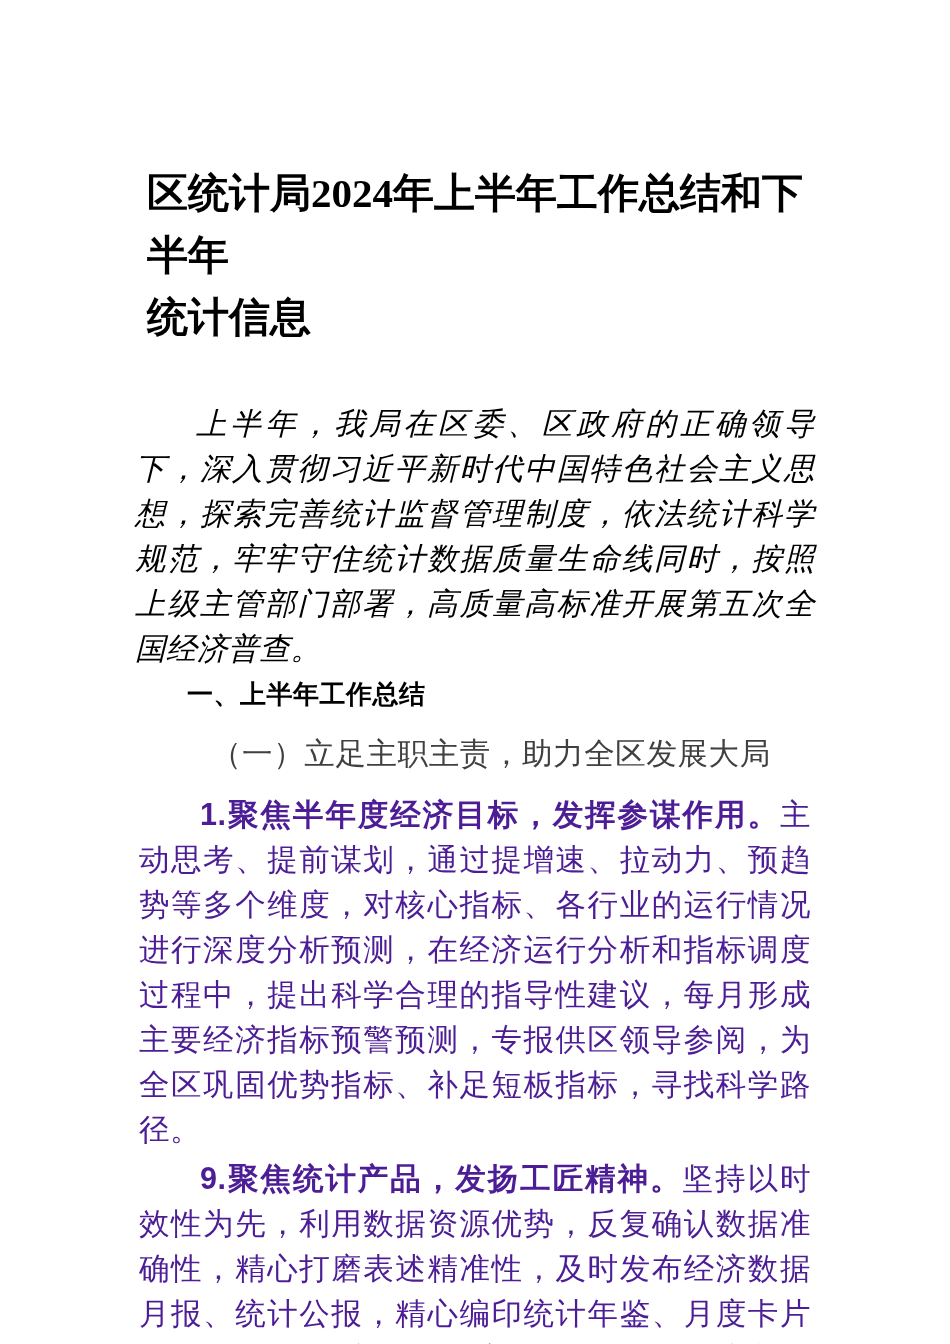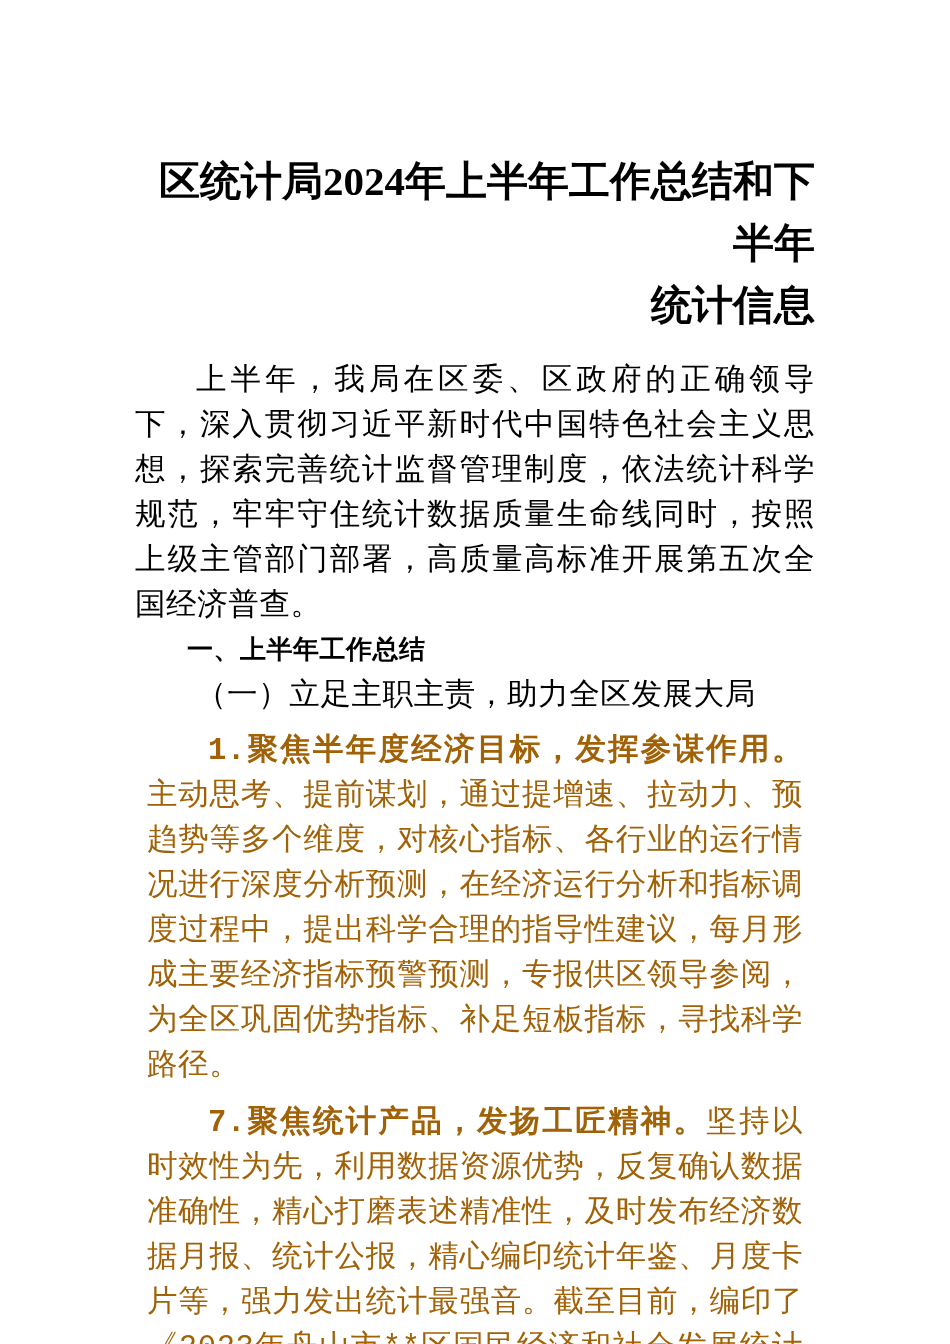--- a/index.html
+++ b/index.html
@@ -18,83 +18,84 @@
   }
   .content {
     position: absolute;
     left: 135px;
     top: 0;
     width: 680px;
   }
 
   
   .doc-title {
-    margin: 0;
+    margin: 12px;
     padding: 0;
     font-family: "Liberation Serif", "DejaVu Serif", serif;
     font-weight: bold;
     font-size: 41px;
     line-height: 62px;
-    text-align: right;
+    text-align: left;
     color: #000000;
     letter-spacing: 0px;
     padding-top: 150px;
     white-space: pre-wrap;
   }
 
   
   .para {
     margin: 0;
     padding: 0;
     font-family: "Liberation Serif", "DejaVu Serif", serif;
     font-size: 30.5px;
     line-height: 45px;
     color: #000000;
     text-align: justify;
     text-justify: inter-character;
     text-indent: 2em;
     letter-spacing: 0.6px;
   }
   .para.first-body {
-    margin-top: 21px;
+    margin-top: 54px;
+    font-style: italic;
   }
 
   
   .heading-1 {
     margin: 0;
     padding: 0;
     font-family: "Liberation Sans", "DejaVu Sans", sans-serif;
     font-weight: bold;
     font-size: 26px;
     line-height: 45px;
     color: #000000;
     text-indent: 2em;
     letter-spacing: 0.5px;
   }
 
   
   .heading-2 {
-    margin: 0;
+    margin: 15px;
     padding: 0;
     font-family: "Liberation Serif", "DejaVu Serif", serif;
     font-size: 30.5px;
     line-height: 45px;
-    color: #000000;
+    color: #404040;
     text-indent: 2em;
     letter-spacing: 0.6px;
   }
 
   
   .item {
-    margin: 12px;
+    margin: 4px;
     padding: 0;
-    font-family: Liberation Mono, monospace;
+    font-family: Liberation Sans, sans-serif;
     font-size: 30.5px;
     line-height: 45px;
-    color: #a16207;
+    color: #4c1d95;
     text-align: justify;
     text-justify: inter-character;
     text-indent: 2em;
     letter-spacing: 0.6px;
   }
   .item .lead {
     font-weight: bold;
   }
   .item .rest {
     font-weight: normal;
@@ -109,16 +110,16 @@
     <h1 class="doc-title"><span>区统计局2024年上半年工作总结和下半年</span><br><span>统计信息</span></h1>
 
     <p class="para first-body">上半年，我局在区委、区政府的正确领导下，深入贯彻习近平新时代中国特色社会主义思想，探索完善统计监督管理制度，依法统计科学规范，牢牢守住统计数据质量生命线同时，按照上级主管部门部署，高质量高标准开展第五次全国经济普查。</p>
 
     <p class="heading-1">一、上半年工作总结</p>
 
     <p class="heading-2">（一）立足主职主责，助力全区发展大局</p>
 
     <p class="item"><span class="lead">1.聚焦半年度经济目标，发挥参谋作用。</span><span class="rest">主动思考、提前谋划，通过提增速、拉动力、预趋势等多个维度，对核心指标、各行业的运行情况进行深度分析预测，在经济运行分析和指标调度过程中，提出科学合理的指导性建议，每月形成主要经济指标预警预测，专报供区领导参阅，为全区巩固优势指标、补足短板指标，寻找科学路径。</span></p>
 
-    <p class="item"><span class="lead">7.聚焦统计产品，发扬工匠精神。</span><span class="rest">坚持以时效性为先，利用数据资源优势，反复确认数据准确性，精心打磨表述精准性，及时发布经济数据月报、统计公报，精心编印统计年鉴、月度卡片等，强力发出统计最强音。截至目前，编印了《2023年舟山市**区国民经济和社会发展统计公报》、《2023年统计年鉴》，为区“两会”特制专刊-《2023年**区经济运行情况简述》，编发《**统计信息》4期，统计分</span></p>
+    <p class="item"><span class="lead">9.聚焦统计产品，发扬工匠精神。</span><span class="rest">坚持以时效性为先，利用数据资源优势，反复确认数据准确性，精心打磨表述精准性，及时发布经济数据月报、统计公报，精心编印统计年鉴、月度卡片等，强力发出统计最强音。截至目前，编印了《2023年舟山市**区国民经济和社会发展统计公报》、《2023年统计年鉴》，为区“两会”特制专刊-《2023年**区经济运行情况简述》，编发《**统计信息》4期，统计分</span></p>
 
   </div>
 </div>
 
 </body></html>

